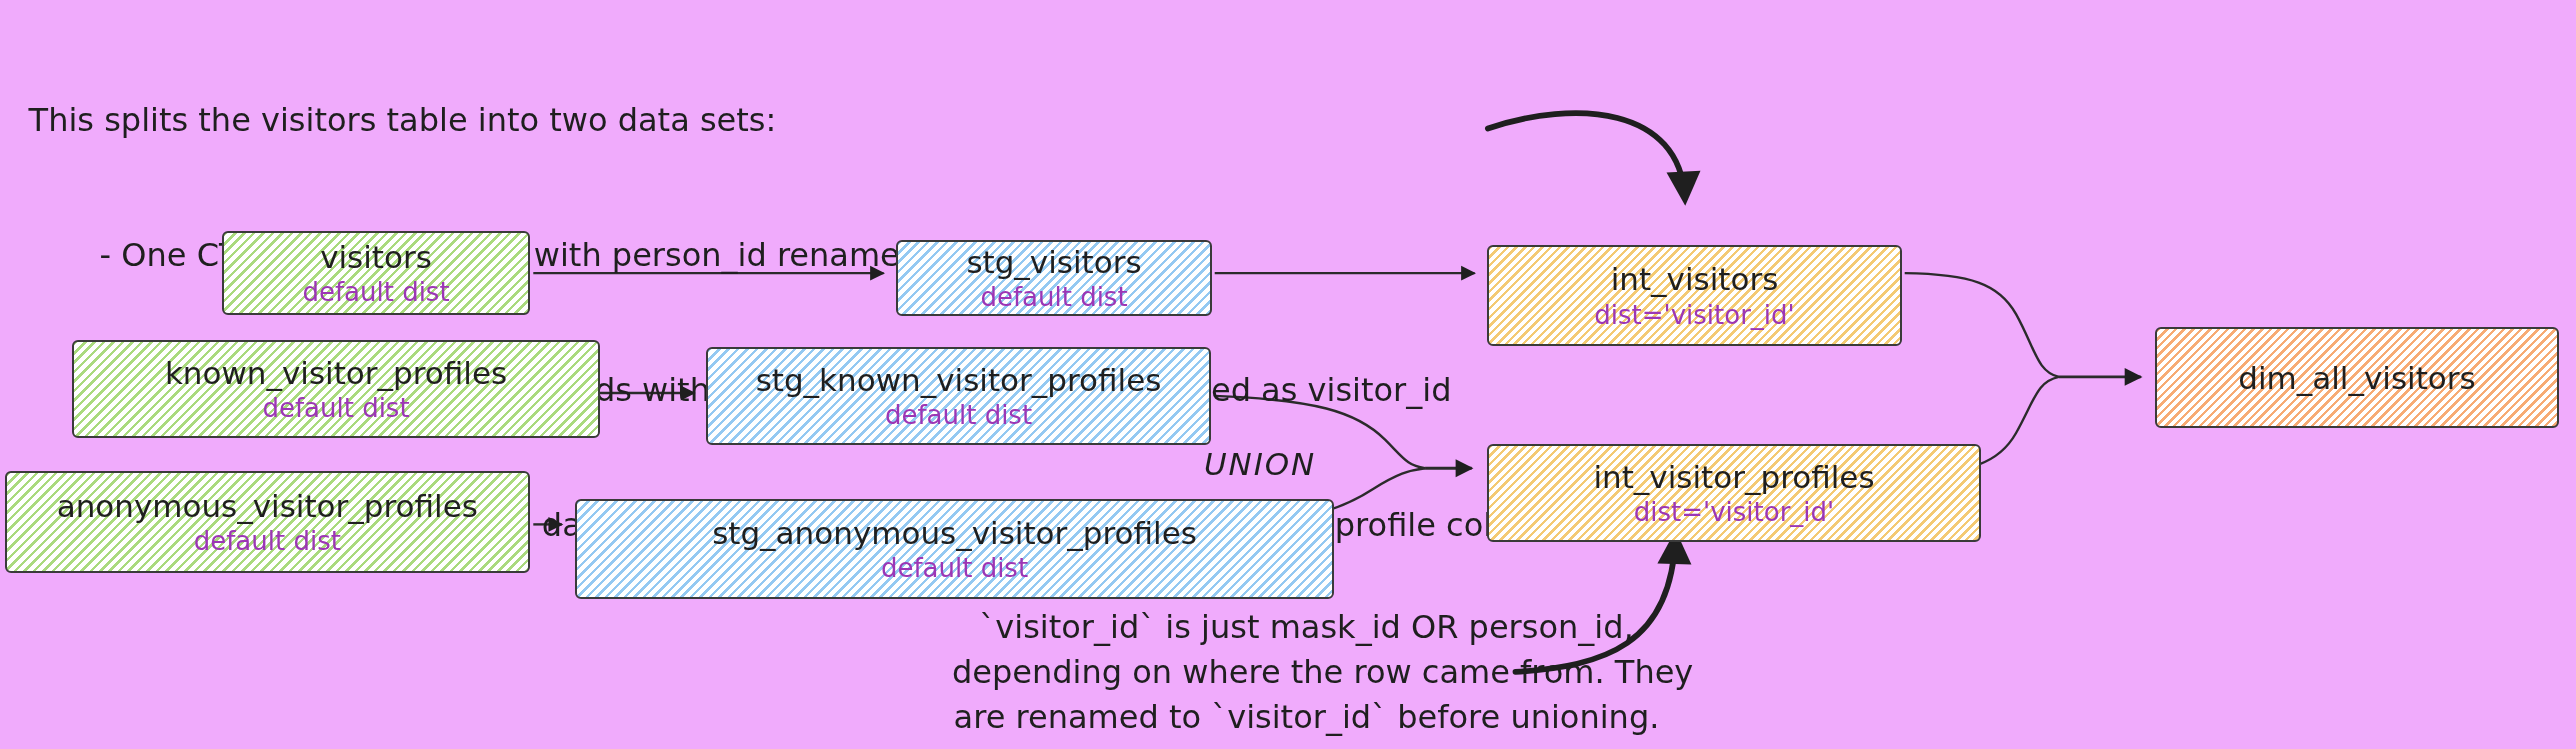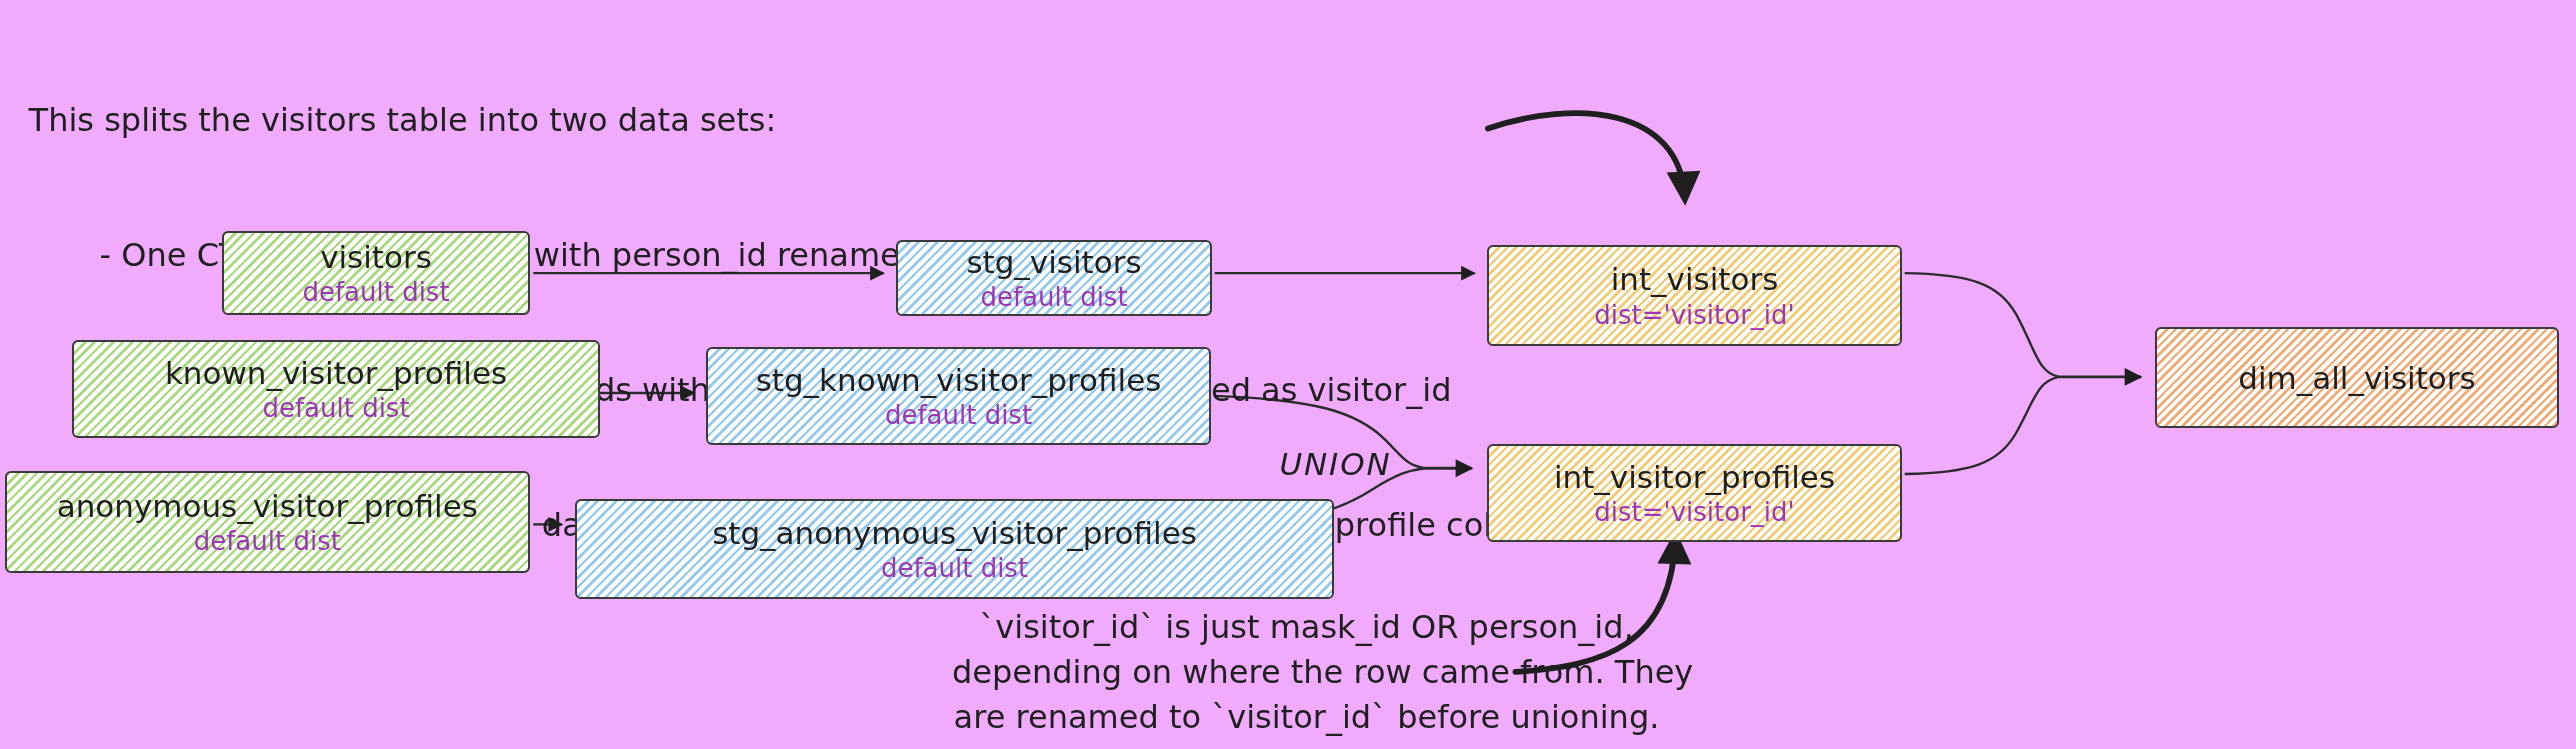--- a/index.html
+++ b/index.html
@@ -14,22 +14,22 @@
   }
   #edges { position: absolute; left: 0; top: 0; width: 2576px; height: 749px; }
 
   .note { position: absolute; font-size: 32px; line-height: 45px; white-space: pre; }
   .note .indent { margin-left: 71px; }
   #top-note { left: 28.6px; top: 7.6px; }
   #bottom-note { left: 952px; top: 605px; width: 709px; text-align: center; white-space: normal; }
   #bottom-note div { white-space: pre; }
 
   #union-label {
-    position: absolute; left: 1264px; top: 446px; width: 143px;
-    font-size: 31px; font-style: italic; letter-spacing: 1.9px; text-align: center;
+    position: absolute; left: 1204px; top: 446px; width: 143px;
+    font-size: 31px; font-style: italic; letter-spacing: 1.9px; 
   }
 
   .node {
     position: absolute;
     border: 2.4px solid #3a3a3a;
     border-radius: 6px;
     display: flex; flex-direction: column;
     align-items: center; justify-content: center;
     box-sizing: border-box;
     background-color: #ffffff;
@@ -117,21 +117,21 @@
   <div class="node green" style="left:4.8px;top:471px;width:525px;height:102px">
     <div class="node-title">anonymous_visitor_profiles</div>
     <div class="node-sub">default dist</div>
   </div>
 
   <div class="node blue" style="left:575px;top:499px;width:759px;height:100px">
     <div class="node-title">stg_anonymous_visitor_profiles</div>
     <div class="node-sub">default dist</div>
   </div>
 
-  <div class="node yellow" style="left:1487px;top:421px;width:415px;height:98px">
+  <div class="node yellow" style="left:1487px;top:421px;width:494px;height:98px">
     <div class="node-title">int_visitor_profiles</div>
     <div class="node-sub">dist='visitor_id'</div>
   </div>
 
   <div class="node orange" style="left:2155px;top:327px;width:404px;height:101px">
     <div class="node-title">dim_all_visitors</div>
   </div>
 
 </div>
 

